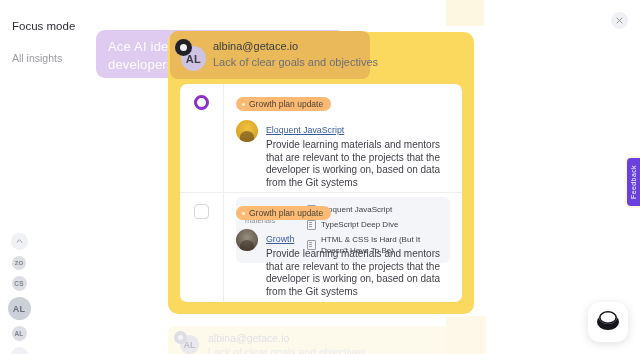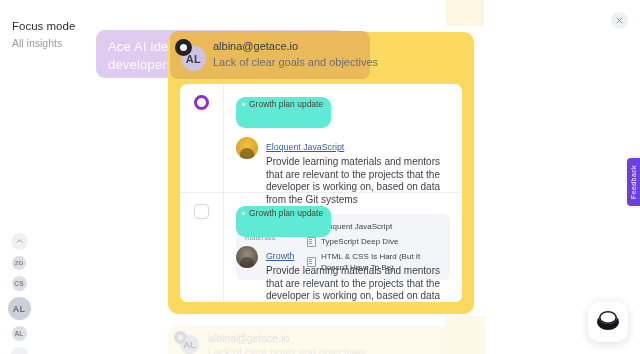--- a/index.html
+++ b/index.html
@@ -6,21 +6,21 @@
   body{
     width:640px;height:354px;overflow:hidden;position:relative;
     background:#ffffff;
     font-family:"Liberation Sans","DejaVu Sans",sans-serif;
     -webkit-font-smoothing:antialiased;
   }
 
   
   .header{position:absolute;left:12px;top:19px;}
   .header .title{font-size:11.5px;color:#2e2f36;line-height:14px;}
-  .header .sub{font-size:10.5px;color:#9a9ba3;line-height:14px;margin-top:3px;}
+  .header .sub{font-size:10.5px;color:#9a9ba3;line-height:14px;margin-top:18px;}
 
   
   .pale-yellow-top{position:absolute;left:446px;top:0;width:38px;height:26px;background:#fdf6e0;}
   .pale-yellow-bottom{position:absolute;left:446px;top:316px;width:40px;height:38px;background:#fdf8e8;}
 
   
   .promo-banner{
     position:absolute;left:96px;top:30px;width:250px;height:48px;
     background:#dfcbef;border-radius:9px;
     padding:8px 12px;box-sizing:border-box;
@@ -79,21 +79,21 @@
   }
   .checkbox-empty{
     position:absolute;left:14px;top:11px;width:15px;height:15px;border-radius:4px;
     border:1px solid #d6d7dd;box-sizing:border-box;background:#fff;
   }
 
   .item-body{margin-left:44px;padding:8px 12px 10px 12px;}
 
   .badge{
     display:inline-flex;align-items:center;gap:4px;
-    background:#5eead4;border-radius:9px;padding:2px 8px 18px 6px;
+    background:#fdba74;border-radius:9px;padding:2px 8px 1px 6px;
     font-size:8.5px;color:#4a4536;line-height:11px;
   }
   .badge .dot{width:3px;height:3px;border-radius:50%;background:#fff4c8;display:inline-block;}
 
   .entity{display:flex;gap:8px;margin-top:8px;}
   .entity .face{
     width:22px;height:22px;border-radius:50%;flex:0 0 22px;margin-top:1px;
     background:radial-gradient(circle at 50% 38%, #f0c341 0%, #e0aa2c 55%, #c78f22 100%);
     position:relative;overflow:hidden;
   }

